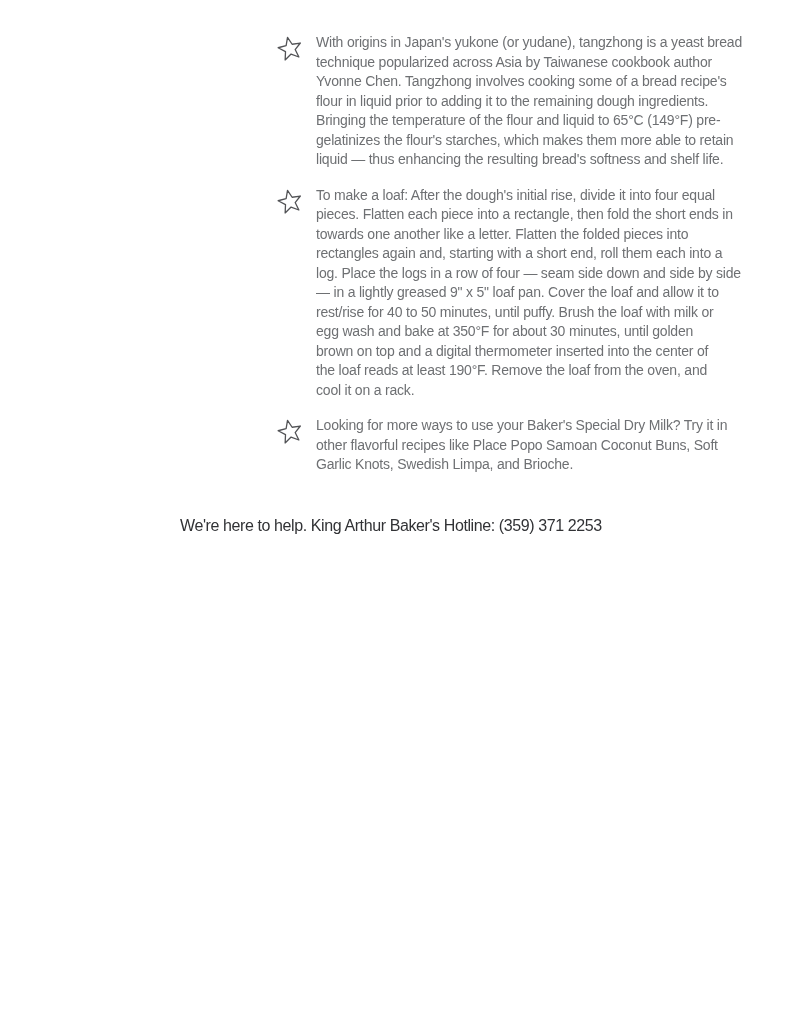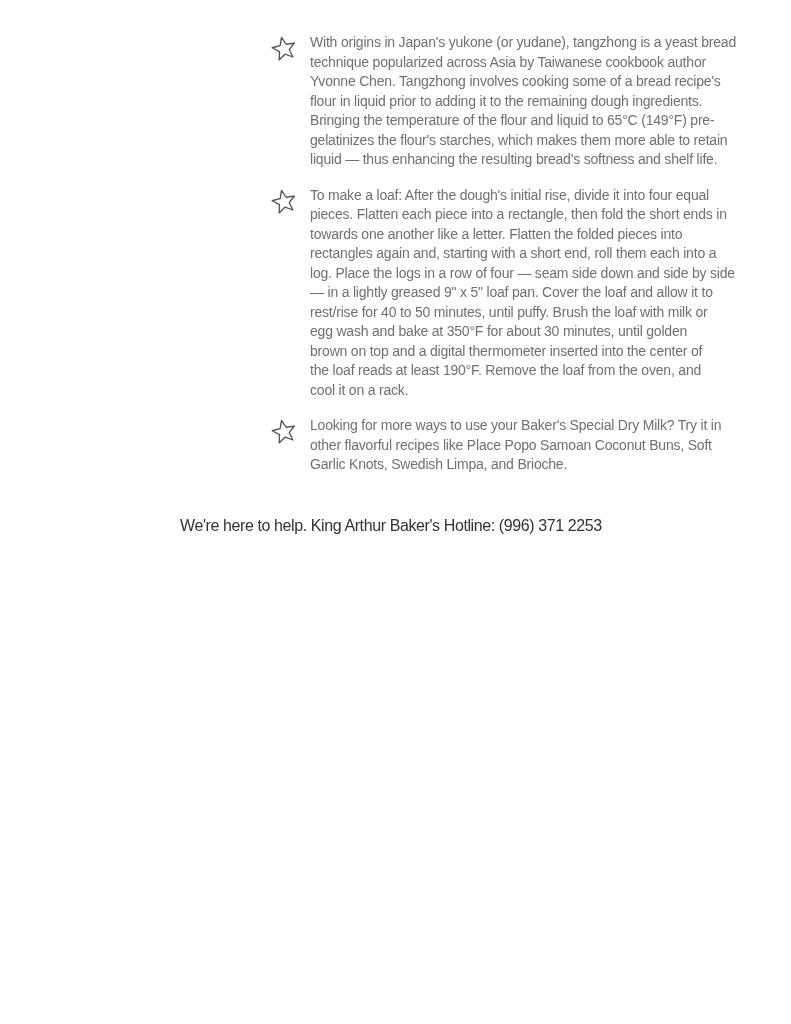--- a/index.html
+++ b/index.html
@@ -10,21 +10,21 @@
   .page {
     position: relative;
     width: 791px;
     height: 1024px;
     background: var(--page_bg, #ffffff);
     font-family: "Liberation Sans", sans-serif;
     overflow: hidden;
   }
   .tips {
     position: absolute;
-    left: 271px;
+    left: 277px;
     top: 33px;
     width: 490px;
   }
   .tip {
     display: flex;
     align-items: flex-start;
     margin-bottom: 16px;
   }
   .tip .star-wrap {
     flex: 0 0 26px;
@@ -108,15 +108,15 @@
           <polygon transform="rotate(-12 50 50)" points="50,4 61.8,33.8 93.7,35.8 69,56.2 77,87.2 50,70 23,87.2 31,56.2 6.3,35.8 38.2,33.8"></polygon>
         </svg>
       </span>
       <div class="tip-text">Looking for more ways to use your Baker's Special Dry Milk? Try it in
 other flavorful recipes like Place Popo Samoan Coconut Buns, Soft
 Garlic Knots, Swedish Limpa, and Brioche.</div>
     </div>
 
   </div>
 
-  <div class="hotline">We're here to help. King Arthur Baker's Hotline: (996) 371 2253</div>
+  <div class="hotline">We're here to help. King Arthur Baker's Hotline: (359) 371 2253</div>
 
 </div>
 
 </body></html>

